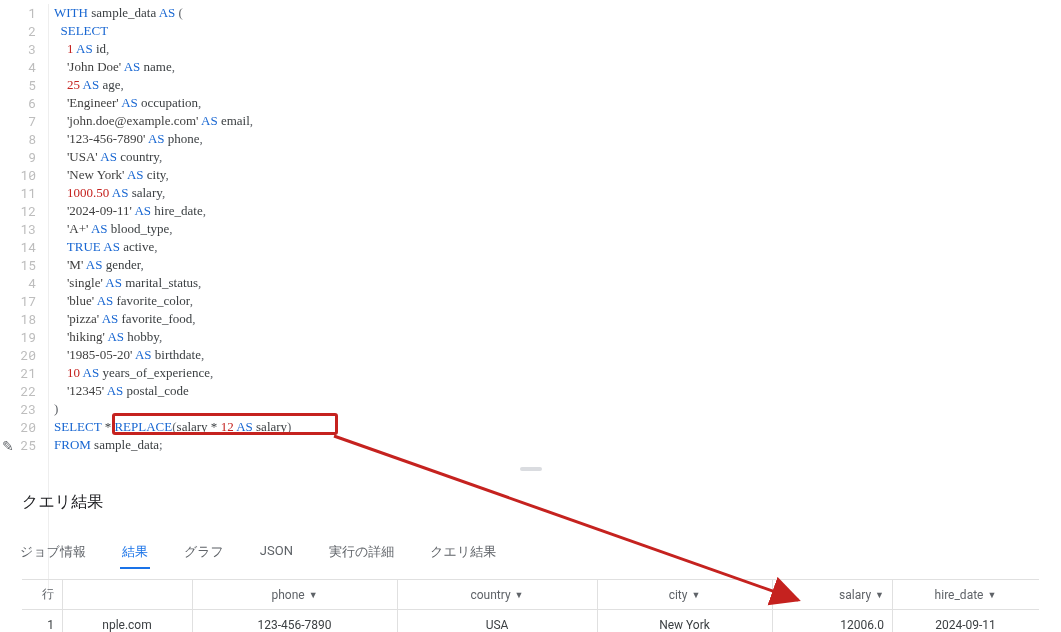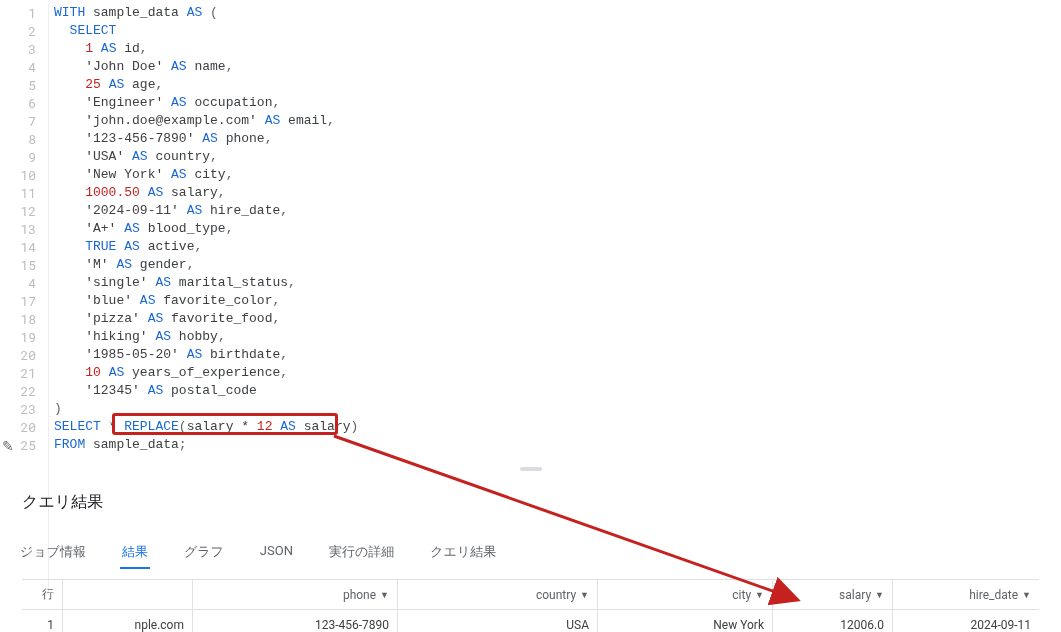--- a/index.html
+++ b/index.html
@@ -24,21 +24,21 @@
     color: #bdbdbd;
     font-family: "Roboto Mono", Consolas, monospace;
     font-size: 13px;
     line-height: 18px;
     flex-shrink: 0;
     user-select: none;
   }
   .gutter .ln { height: 18px; }
   .code {
     padding: 4px 0 4px 10px;
-    font-family: Liberation Mono, monospace;
+    font-family: Liberation Serif, serif;
     font-size: 13px;
     line-height: 18px;
     position: relative;
     white-space: pre;
   }
   .code .line {
     height: 18px;
     position: relative;
   }
   .indent-guide {
@@ -114,21 +114,21 @@
   }
 
   .table {
     width: 100%;
     border-collapse: collapse;
     table-layout: fixed;
     font-size: 12px;
     color: #3c4043;
   }
   .table th, .table td {
-    text-align: right;
+    text-align: center;
     padding: 6px 8px;
     border-bottom: 0;
     overflow: hidden;
     white-space: nowrap;
     text-overflow: ellipsis;
     height: 30px;
   }
   .table thead th {
     border-top: 1px solid #e0e0e0;
     border-bottom: 1px solid #e0e0e0;

